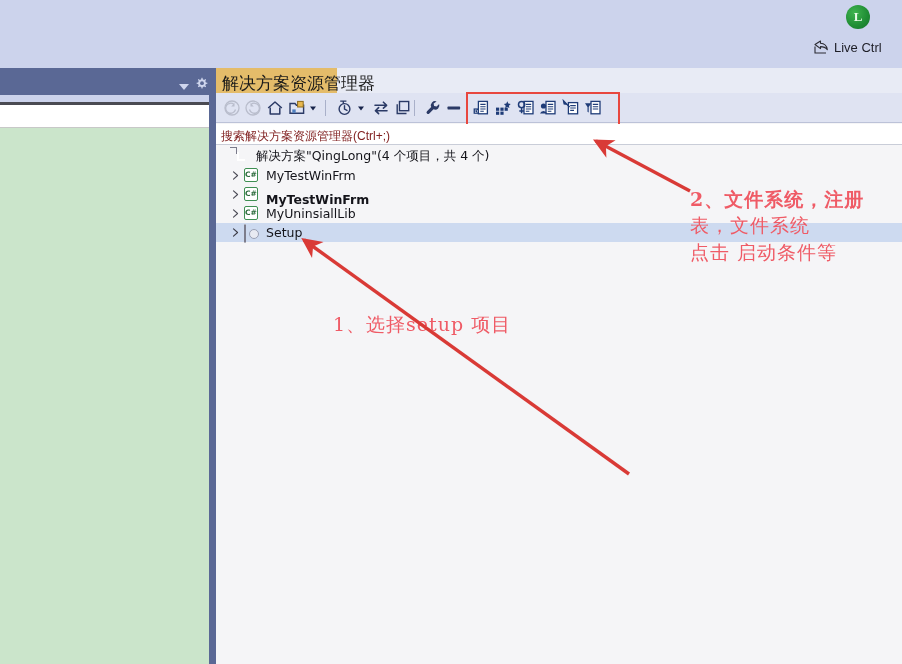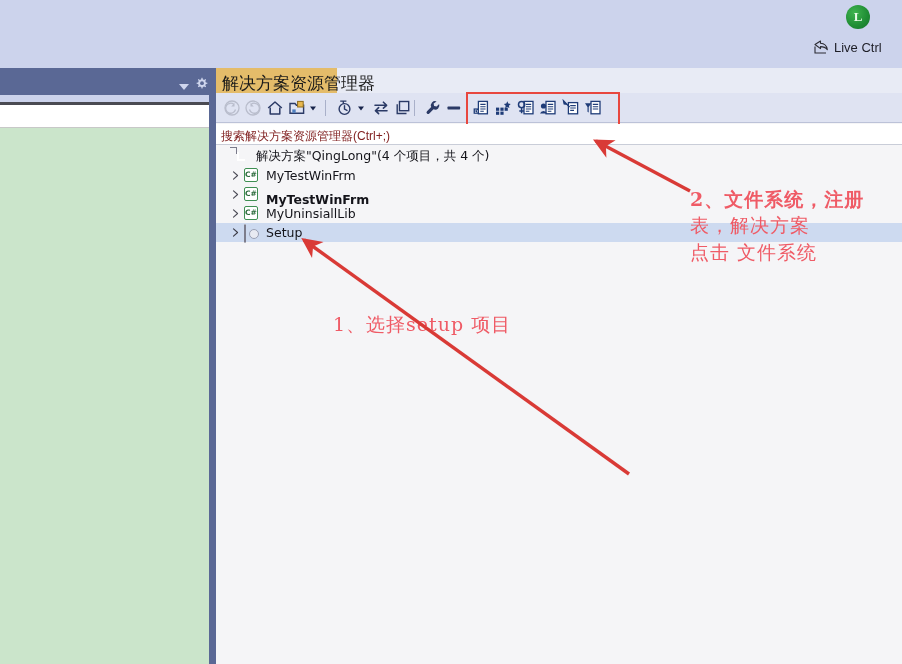--- a/index.html
+++ b/index.html
@@ -320,22 +320,22 @@
     </span>
     <span class="ico">
       <span class="setup-ico"></span>
     </span>
     <span class="label">Setup</span>
   </div>
 </div>
 
 <div class="anno" id="anno1">1、选择setup 项目</div>
 <div class="anno" id="anno2-l1">2、文件系统，注册</div>
-<div class="anno" id="anno2-l2">表，解决方案</div>
-<div class="anno" id="anno2-l3">点击 文件系统</div>
+<div class="anno" id="anno2-l2">表，文件系统</div>
+<div class="anno" id="anno2-l3">点击 启动条件等</div>
 
 <svg class="abs" id="arrows">
   <defs>
     <marker id="ah" markerWidth="7" markerHeight="7" refX="5.4" refY="3.3" orient="auto">
       <path d="M0.4,0.4 L6.4,3.3 L0.4,6.2 L2.1,3.3 Z" fill="#d93a36"></path>
     </marker>
   </defs>
   <line x1="629" y1="474" x2="304" y2="240" stroke="#d93a36" stroke-width="3.4" marker-end="url(#ah)"></line>
   <line x1="690" y1="191" x2="596" y2="141" stroke="#d93a36" stroke-width="3.4" marker-end="url(#ah)"></line>
 </svg>

